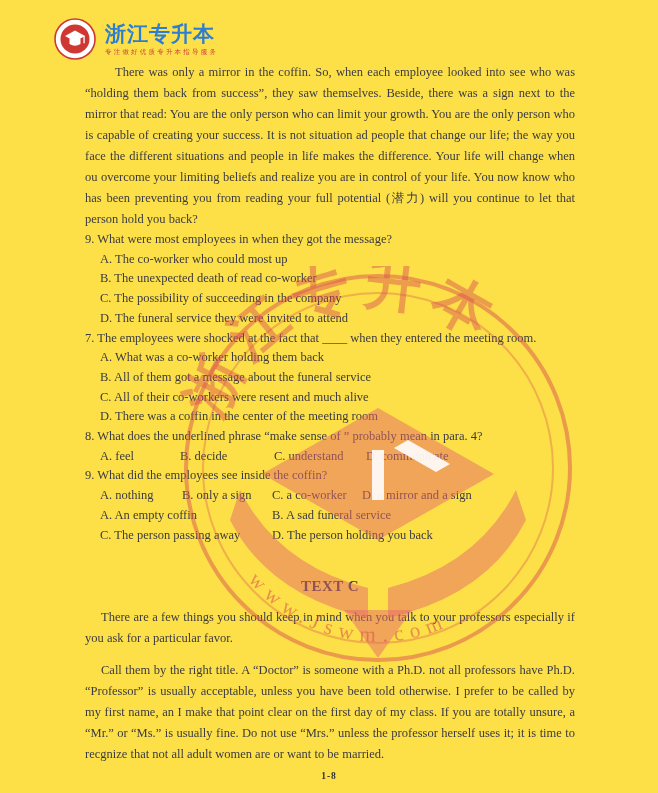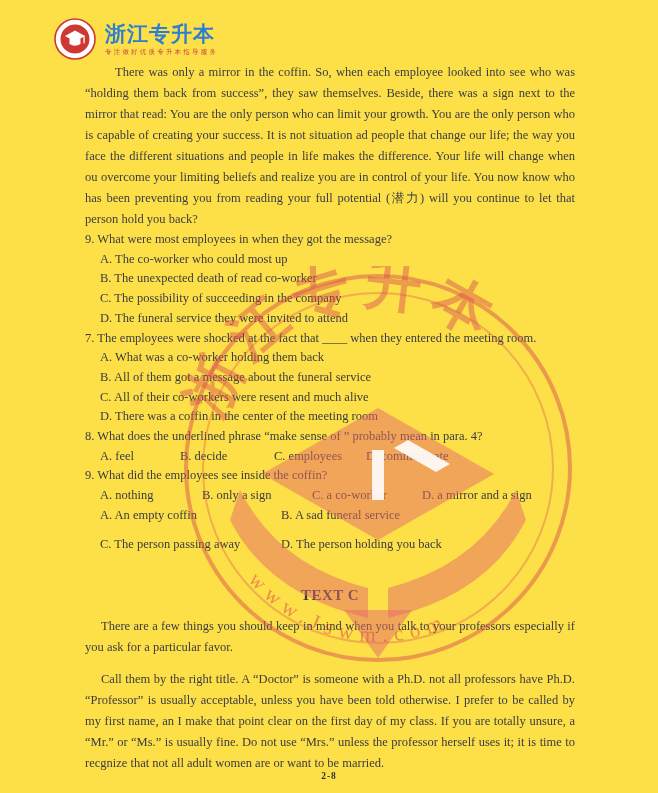--- a/index.html
+++ b/index.html
@@ -15,22 +15,22 @@
   .tagline{font-family:"Liberation Sans",sans-serif;font-size:6.5px;color:#cf4040;letter-spacing:2.2px;margin-top:2px;}
   
   .content{position:absolute;top:62px;left:85px;width:490px;font-size:12.5px;z-index:1;}
   .para{line-height:21px;text-align:justify;margin:0;}
   .p1{text-indent:30px;}
   .qblock{line-height:19.7px;}
   .stem{margin:0;}
   .opts-stacked{padding-left:15px;}
   .optrow{display:grid;padding-left:15px;}
   .row-q8{grid-template-columns:68px 82px 80px auto;gap:12px;}
-  .row-q9{grid-template-columns:82px 90px 90px auto;gap:20px;}
-  .row-q10{grid-template-columns:172px auto;gap:9px;}
+  .row-q9{grid-template-columns:82px 90px 90px auto;}
+  .row-q10{grid-template-columns:172px auto;}
   .textc-heading{font-weight:bold;text-align:center;font-size:15px;letter-spacing:.5px;margin:33px 0 12px 0;}
   .pc{text-indent:16px;line-height:21px;text-align:justify;margin:0 0 11px 0;}
   
   .footer{position:absolute;bottom:12px;left:0;width:100%;text-align:center;
     font-size:9.5px;font-weight:bold;letter-spacing:1px;color:#2f2f35;z-index:2;}
   
   .watermark{position:absolute;left:176px;top:266px;width:404px;height:404px;z-index:5;pointer-events:none;}
 </style>
 </head>
 <body>
@@ -73,21 +73,21 @@
         <div>C. All of their co-workers were resent and much alive</div>
         <div>D. There was a coffin in the center of the meeting room</div>
       </div>
     </div>
 
     <div class="qblock">
       <div class="stem">8. What does the underlined phrase “make sense of ” probably mean in para. 4?</div>
       <div class="optrow row-q8">
         <span>A. feel</span>
         <span>B. decide</span>
-        <span>C. employees</span>
+        <span>C. understand</span>
         <span>D. communicate</span>
       </div>
     </div>
 
     <div class="qblock">
       <div class="stem">9. What did the employees see inside the coffin?</div>
       <div class="optrow row-q9">
         <span>A. nothing</span>
         <span>B. only a sign</span>
         <span>C. a co-worker</span>
@@ -130,14 +130,14 @@
 
     <text font-family="DejaVu Sans, sans-serif" font-size="57" font-weight="bold" fill="rgba(217,83,79,0.48)" letter-spacing="8">
       <textPath href="#arcTop" xlink:href="#arcTop">浙江专升本</textPath>
     </text>
 
     <text font-family="Liberation Serif, serif" font-size="21" fill="rgba(217,83,79,0.58)" letter-spacing="7">
       <textPath href="#arcBottom" xlink:href="#arcBottom">www.Jswm.com</textPath>
     </text>
   </svg>
 
-  <div class="footer">2-8</div>
+  <div class="footer">1-8</div>
 </div>
 
 </body></html>

